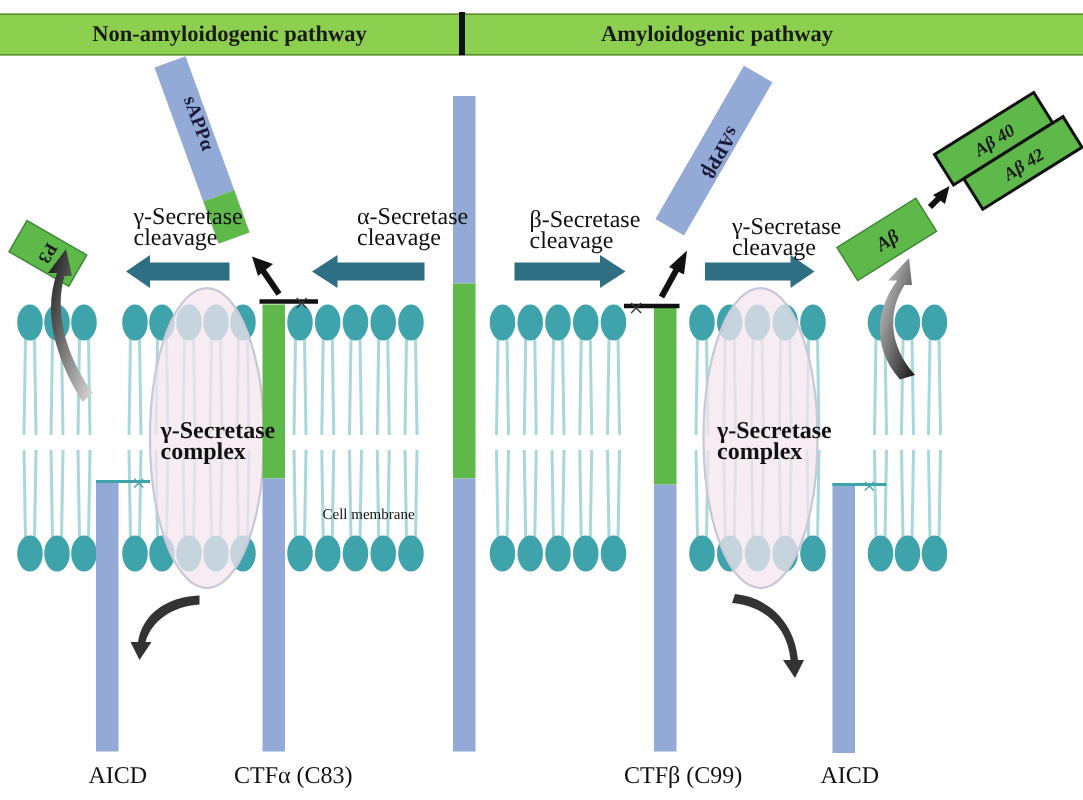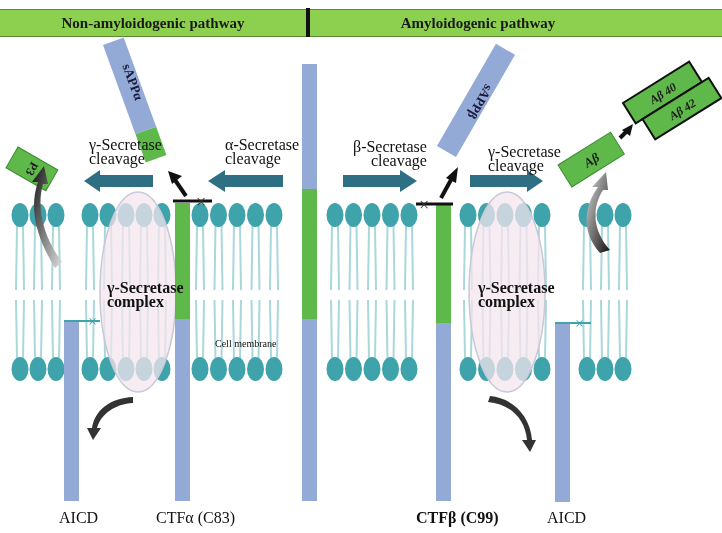--- a/index.html
+++ b/index.html
@@ -219,38 +219,38 @@
     <path d="M55,268 C38,240 28,210 38,182 L32,182 L44,166 L48,184 L43,184 C36,208 44,238 62,262 Z" fill="url(#curveGrad)"></path>
     <path d="M600,253 C580,230 585,205 598,187 L592,187 L606,172 L608,190 L603,190 C592,207 592,230 610,250 Z" fill="url(#curveGrad2)"></path>
     <path d="M133,397 C110,398 95,410 92,428 L87,428 L93,440 L101,428 L97,428 C101,414 115,404 133,403 Z" fill="#333"></path>
     <path d="M488,402 C510,404 525,418 527,440 L522,440 L530,452 L536,440 L532,440 C530,415 512,398 490,396 Z" fill="#333"></path>
   </svg>
 
   <div class="lbl" style="left:89px; top:138px;">
     <div>γ-Secretase</div>
     <div>cleavage</div>
   </div>
-  <div class="lbl" style="left:225px; top:138px;">
+  <div class="lbl" style="left:238px; top:138px;">
     <div>α-Secretase</div>
     <div>cleavage</div>
   </div>
-  <div class="lbl" style="left:353px; top:140px;text-align:right;">
+  <div class="lbl" style="left:353px; top:140px;">
     <div>β-Secretase</div>
     <div>cleavage</div>
   </div>
   <div class="lbl" style="left:488px; top:145px;">
     <div>γ-Secretase</div>
     <div>cleavage</div>
   </div>
   <div class="lbl lbl-bold" style="left:107px; top:281px;">
     <div>γ-Secretase</div>
     <div>complex</div>
   </div>
   <div class="lbl lbl-bold" style="left:478px; top:281px;">
     <div>γ-Secretase</div>
     <div>complex</div>
   </div>
   <div class="lbl" style="left:215px; top:337px; font-size:10px;">Cell membrane</div>
   <div class="lbl" style="left:59px; top:511px;">AICD</div>
   <div class="lbl" style="left:156px; top:511px;">CTFα (C83)</div>
-  <div class="lbl" style="left:416px; top:511px;font-weight:bold;">CTFβ (C99)</div>
+  <div class="lbl" style="left:416px; top:511px;">CTFβ (C99)</div>
   <div class="lbl" style="left:547px; top:511px;">AICD</div>
 </div>
 
 </body></html>

